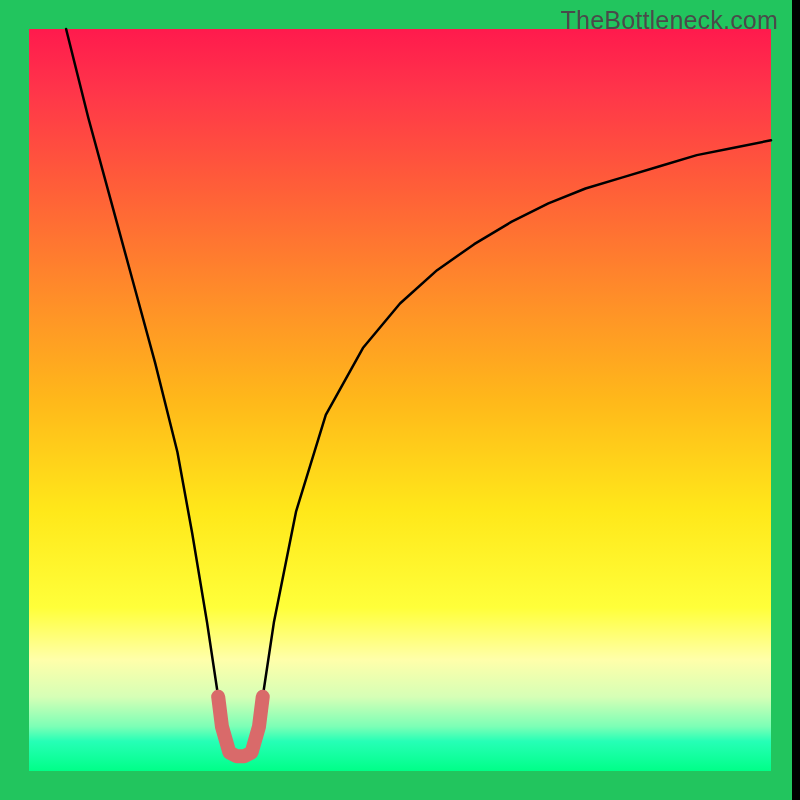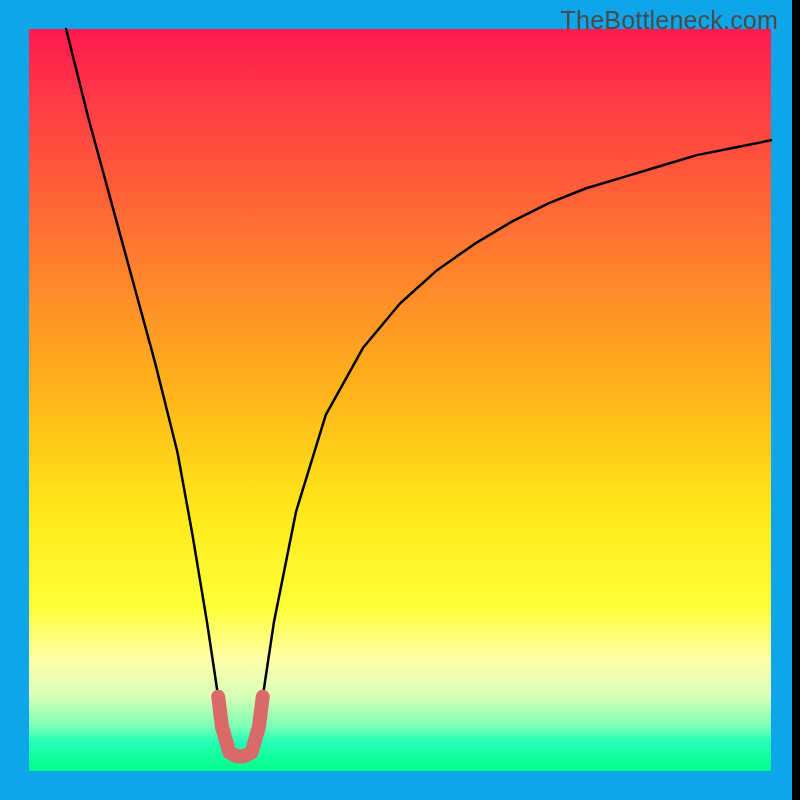--- a/index.html
+++ b/index.html
@@ -1,20 +1,20 @@
 <!DOCTYPE html>
 <html><head>
 <meta charset="utf-8">
 <style>
   * { margin: 0; padding: 0; box-sizing: border-box; }
   html, body { width: 800px; height: 800px; overflow: hidden; background: #000; }
   .frame {
     width: 792px;
     height: 800px;
-    background: #0ea5e9;
+    background: #22c55e;
     position: relative;
   }
   .plot-area {
     position: absolute;
     left: 29px;
     top: 29px;
     width: 742px;
     height: 742px;
     background: linear-gradient(to bottom,
       #ff1a4d 0%,

